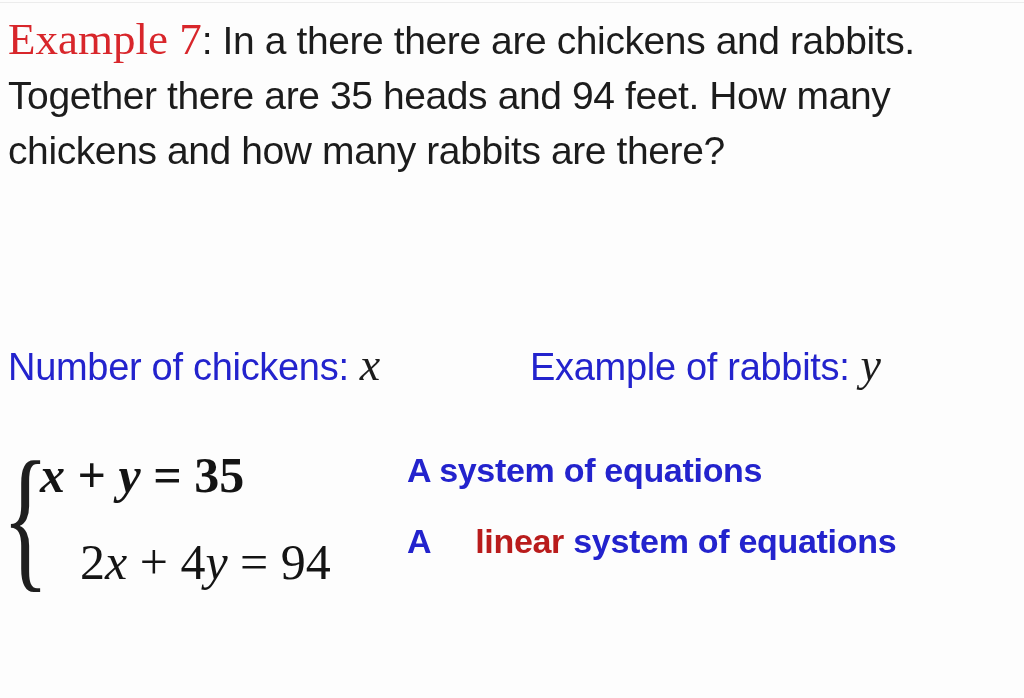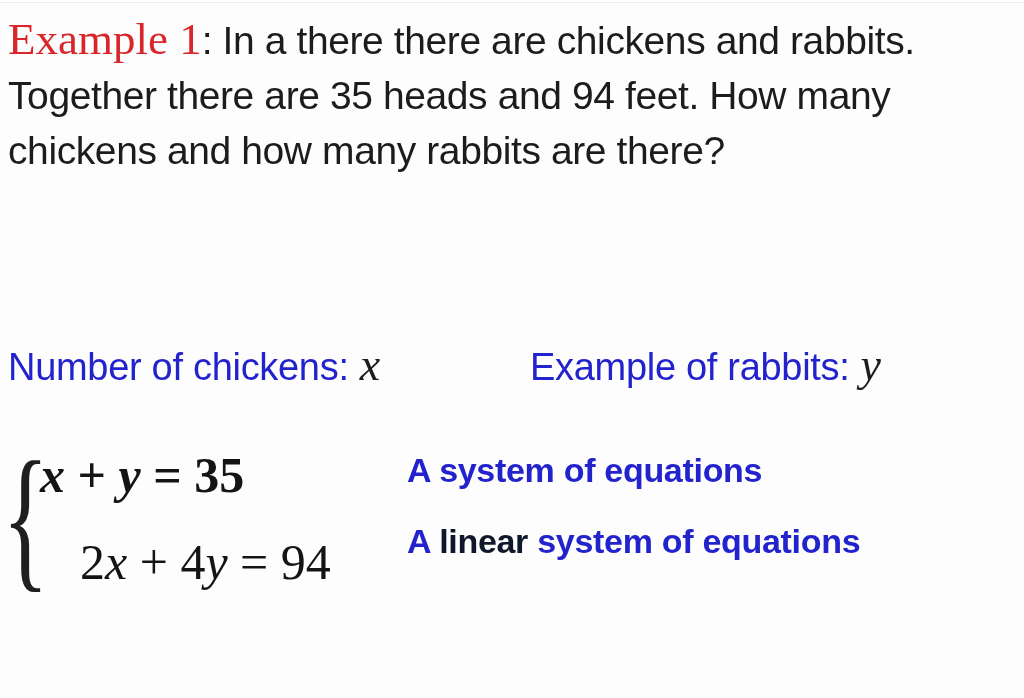--- a/index.html
+++ b/index.html
@@ -31,24 +31,24 @@
   }
   .example-heading {
     font-family: "Liberation Serif", serif;
     font-size: 45px;
     color: #d8262b;
     letter-spacing: 0;
   }
   
   .def {
     position: absolute;
-    top: 344px;
+    top: 332px;
     white-space: nowrap;
     font-size: 38px;
-    line-height: 42px;
+    line-height: 66px;
     color: #2323cd;
     letter-spacing: -0.3px;
   }
   .def-chickens { left: 8px; }
   .def-rabbits  { left: 530px; }
   .math-var {
     font-family: "Liberation Serif", serif;
     font-style: italic;
     font-size: 46px;
     color: #1c1c1c;
@@ -85,31 +85,31 @@
     font-size: 34px;
     line-height: 44px;
     font-weight: bold;
     white-space: nowrap;
     letter-spacing: -0.3px;
     color: #2323cd;
   }
   .annotation-1 { top: 448px; }
   .annotation-2 { top: 519px; }
   .annotation-3 { top: 570px; color: #e41717; }
-  .accent-red { color: #0f172a; }
+  .accent-red { color: #b91c1c; margin-left: 36px; }
 </style>
 </head>
 <body>
 
 <div class="slide">
 
   <div class="top-divider"></div>
 
   <div class="problem">
-    <span class="example-heading">Example 1</span><span>: </span><span>In a there there are chickens and rabbits.</span><br>
+    <span class="example-heading">Example 7</span><span>: </span><span>In a there there are chickens and rabbits.</span><br>
     <span>Together there are 35 heads and 94 feet. How many</span><br>
     <span>chickens and how many rabbits are there?</span>
   </div>
 
   <div class="def def-chickens">
     <span>Number of chickens:</span><span class="math-var">x</span>
   </div>
 
   <div class="def def-rabbits">
     <span>Example of rabbits:</span><span class="math-var">y</span>

